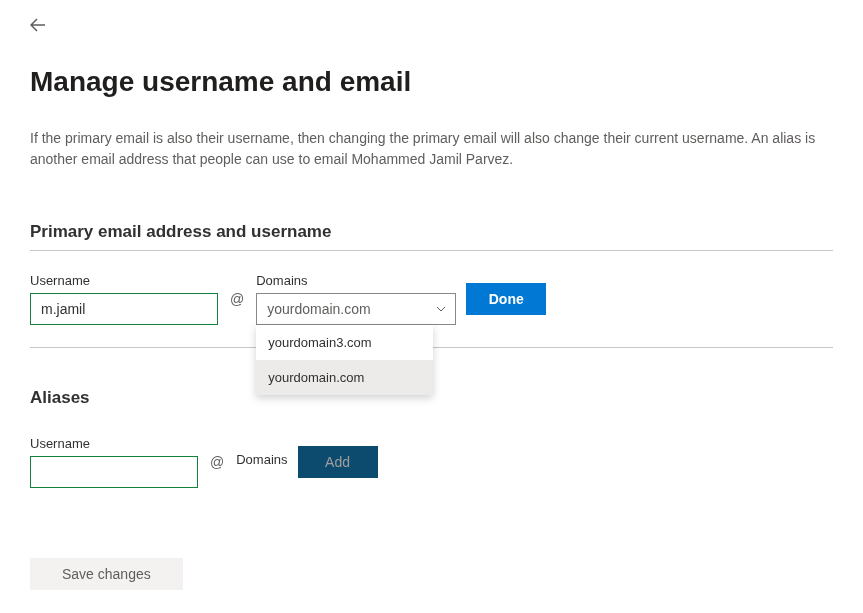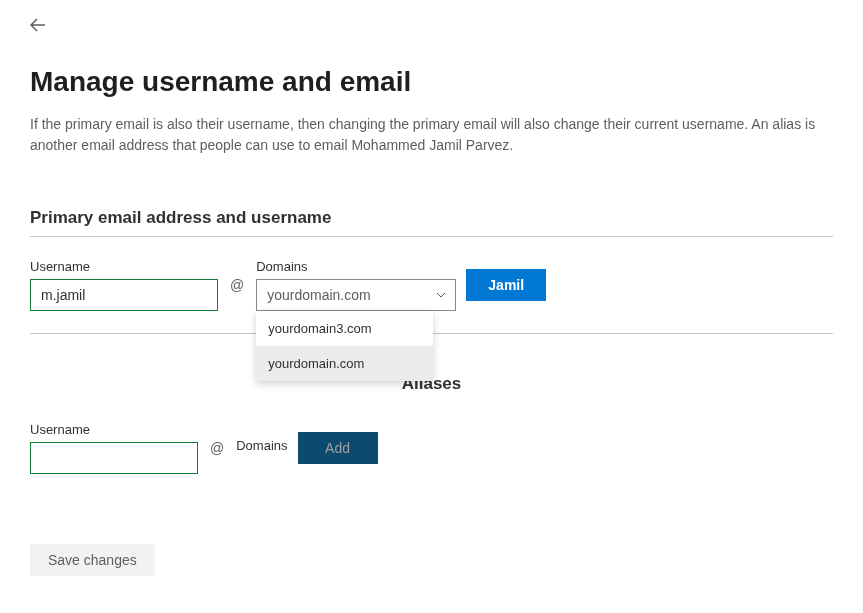--- a/index.html
+++ b/index.html
@@ -23,21 +23,21 @@
       width: 16px;
       height: 14px;
       stroke: #605e5c;
       fill: none;
       stroke-width: 1.5;
     }
     h1 {
       font-size: 28px;
       font-weight: 600;
       color: #201f1e;
-      margin-bottom: 16px;
+      margin-bottom: 30px;
     }
     .description {
       font-size: 14px;
       color: #605e5c;
       line-height: 1.5;
       margin-bottom: 52px;
     }
     .section-label {
       font-size: 17px;
       font-weight: 600;
@@ -150,21 +150,21 @@
       background: #edebe9;
     }
     .save-wrapper {
       margin-top: 70px;
     }
     .save-btn {
       background: #f3f2f1;
       color: #605e5c;
       border: none;
       height: 32px;
-      padding: 0 18px;
+      padding: 0 32px;
       font-size: 14px;
       cursor: pointer;
     }
     .alias-domain-text {
       flex: 1;
       text-align: center;
     }
   </style>
 </head>
 <body>
@@ -195,26 +195,26 @@
       <span>yourdomain.com</span>
       <svg class="chevron" viewBox="0 0 12 12">
           <path d="M2 4 L6 8 L10 4"></path>
         </svg>
     </div>
     <div class="dropdown-list">
       <div class="dropdown-option">yourdomain3.com</div>
       <div class="dropdown-option selected">yourdomain.com</div>
     </div>
   </div>
-  <button class="primary-btn">Jamil</button>
+  <button class="primary-btn">Done</button>
 </div>
 
 <hr class="divider-line">
 
-<div class="section-label" style="border-bottom:none; margin-bottom:20px;text-align:center;">Aliases</div>
+<div class="section-label" style="border-bottom:none; margin-bottom:20px;">Aliases</div>
 
 <div class="field-row">
   <div class="field-group">
     <div class="field-label">Username</div>
     <input type="text" class="text-input alias-username-input" value="" style="">
   </div>
   <div class="at-symbol">@</div>
   <div class="field-group">
     <div class="field-label">Domains</div>
   </div>

